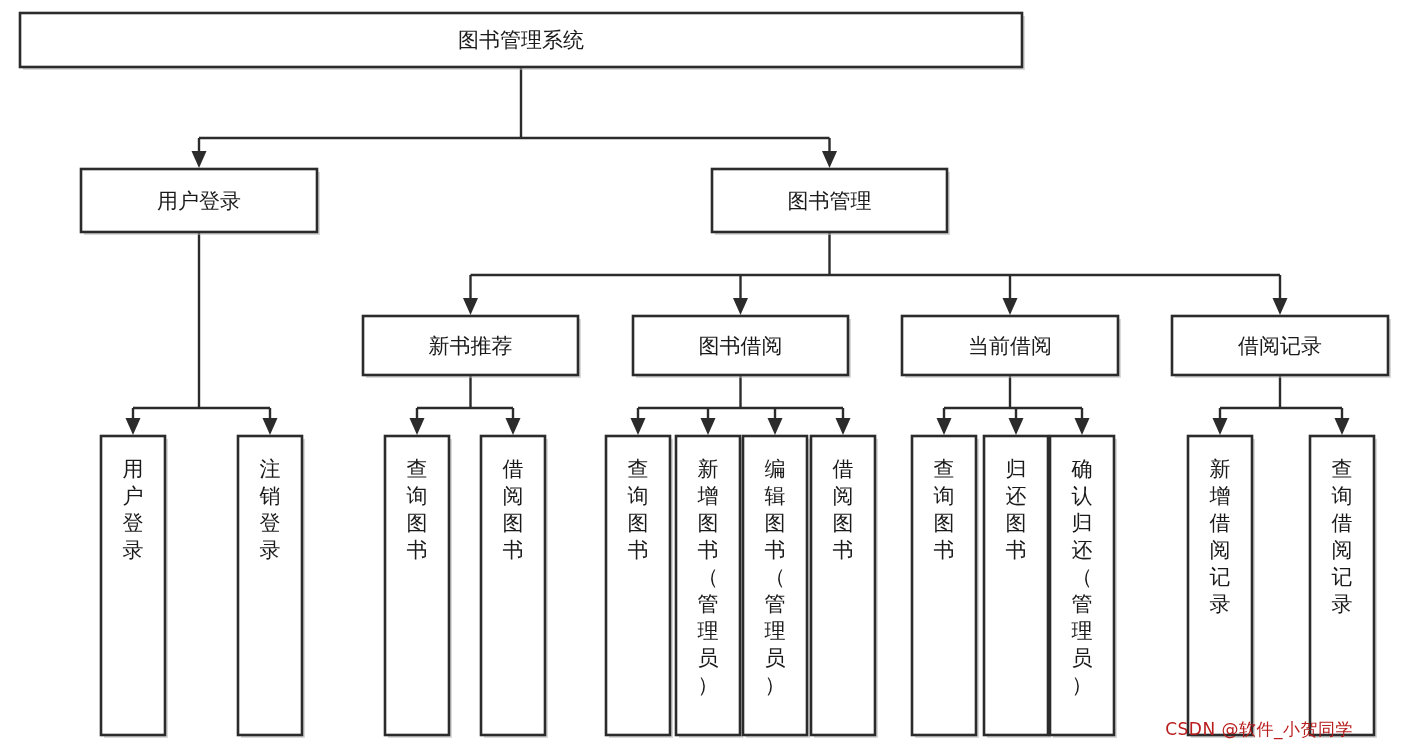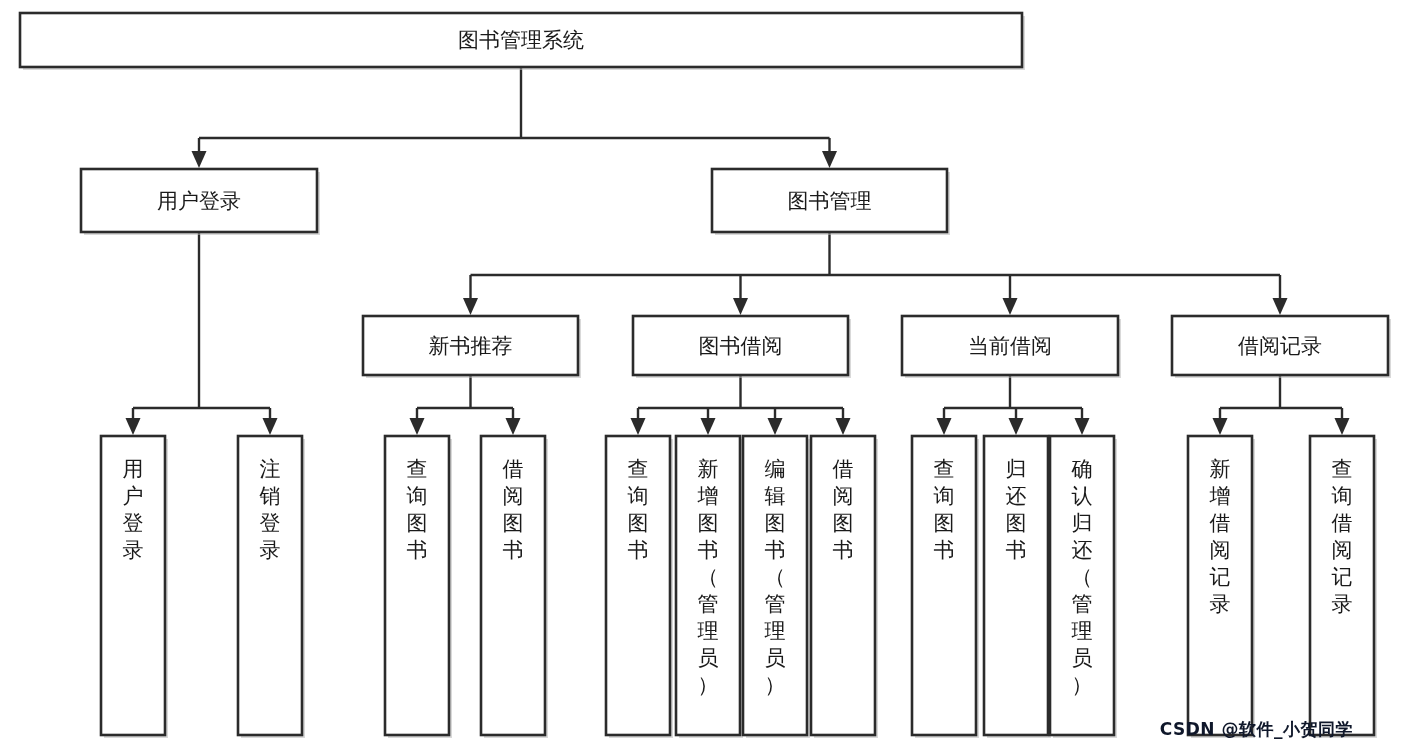--- a/index.html
+++ b/index.html
@@ -62,25 +62,24 @@
     text-anchor: middle;
     dominant-baseline: middle;
     white-space: pre;
   }
   .watermark {
     position: absolute;
     right: 10px;
     bottom: 6px;
     font-family: "DejaVu Sans", "Liberation Sans", sans-serif;
     font-size: 17px;
-    color: #0f172a;
+    color: #b91c1c;
     letter-spacing: 0.5px;
     user-select: none;
     pointer-events: none;
-    font-weight: bold;
   }
 </style>
 </head>
 <body>
 
 <div id="diagram-root">
   <svg id="flow-svg" viewBox="0 0 1405 747" xmlns="http://www.w3.org/2000/svg">
     <g id="connectors-layer">
         <line x1="521" y1="67" x2="521" y2="138" class="connector"></line>
         <line x1="199" y1="138" x2="829.5" y2="138" class="connector"></line>

